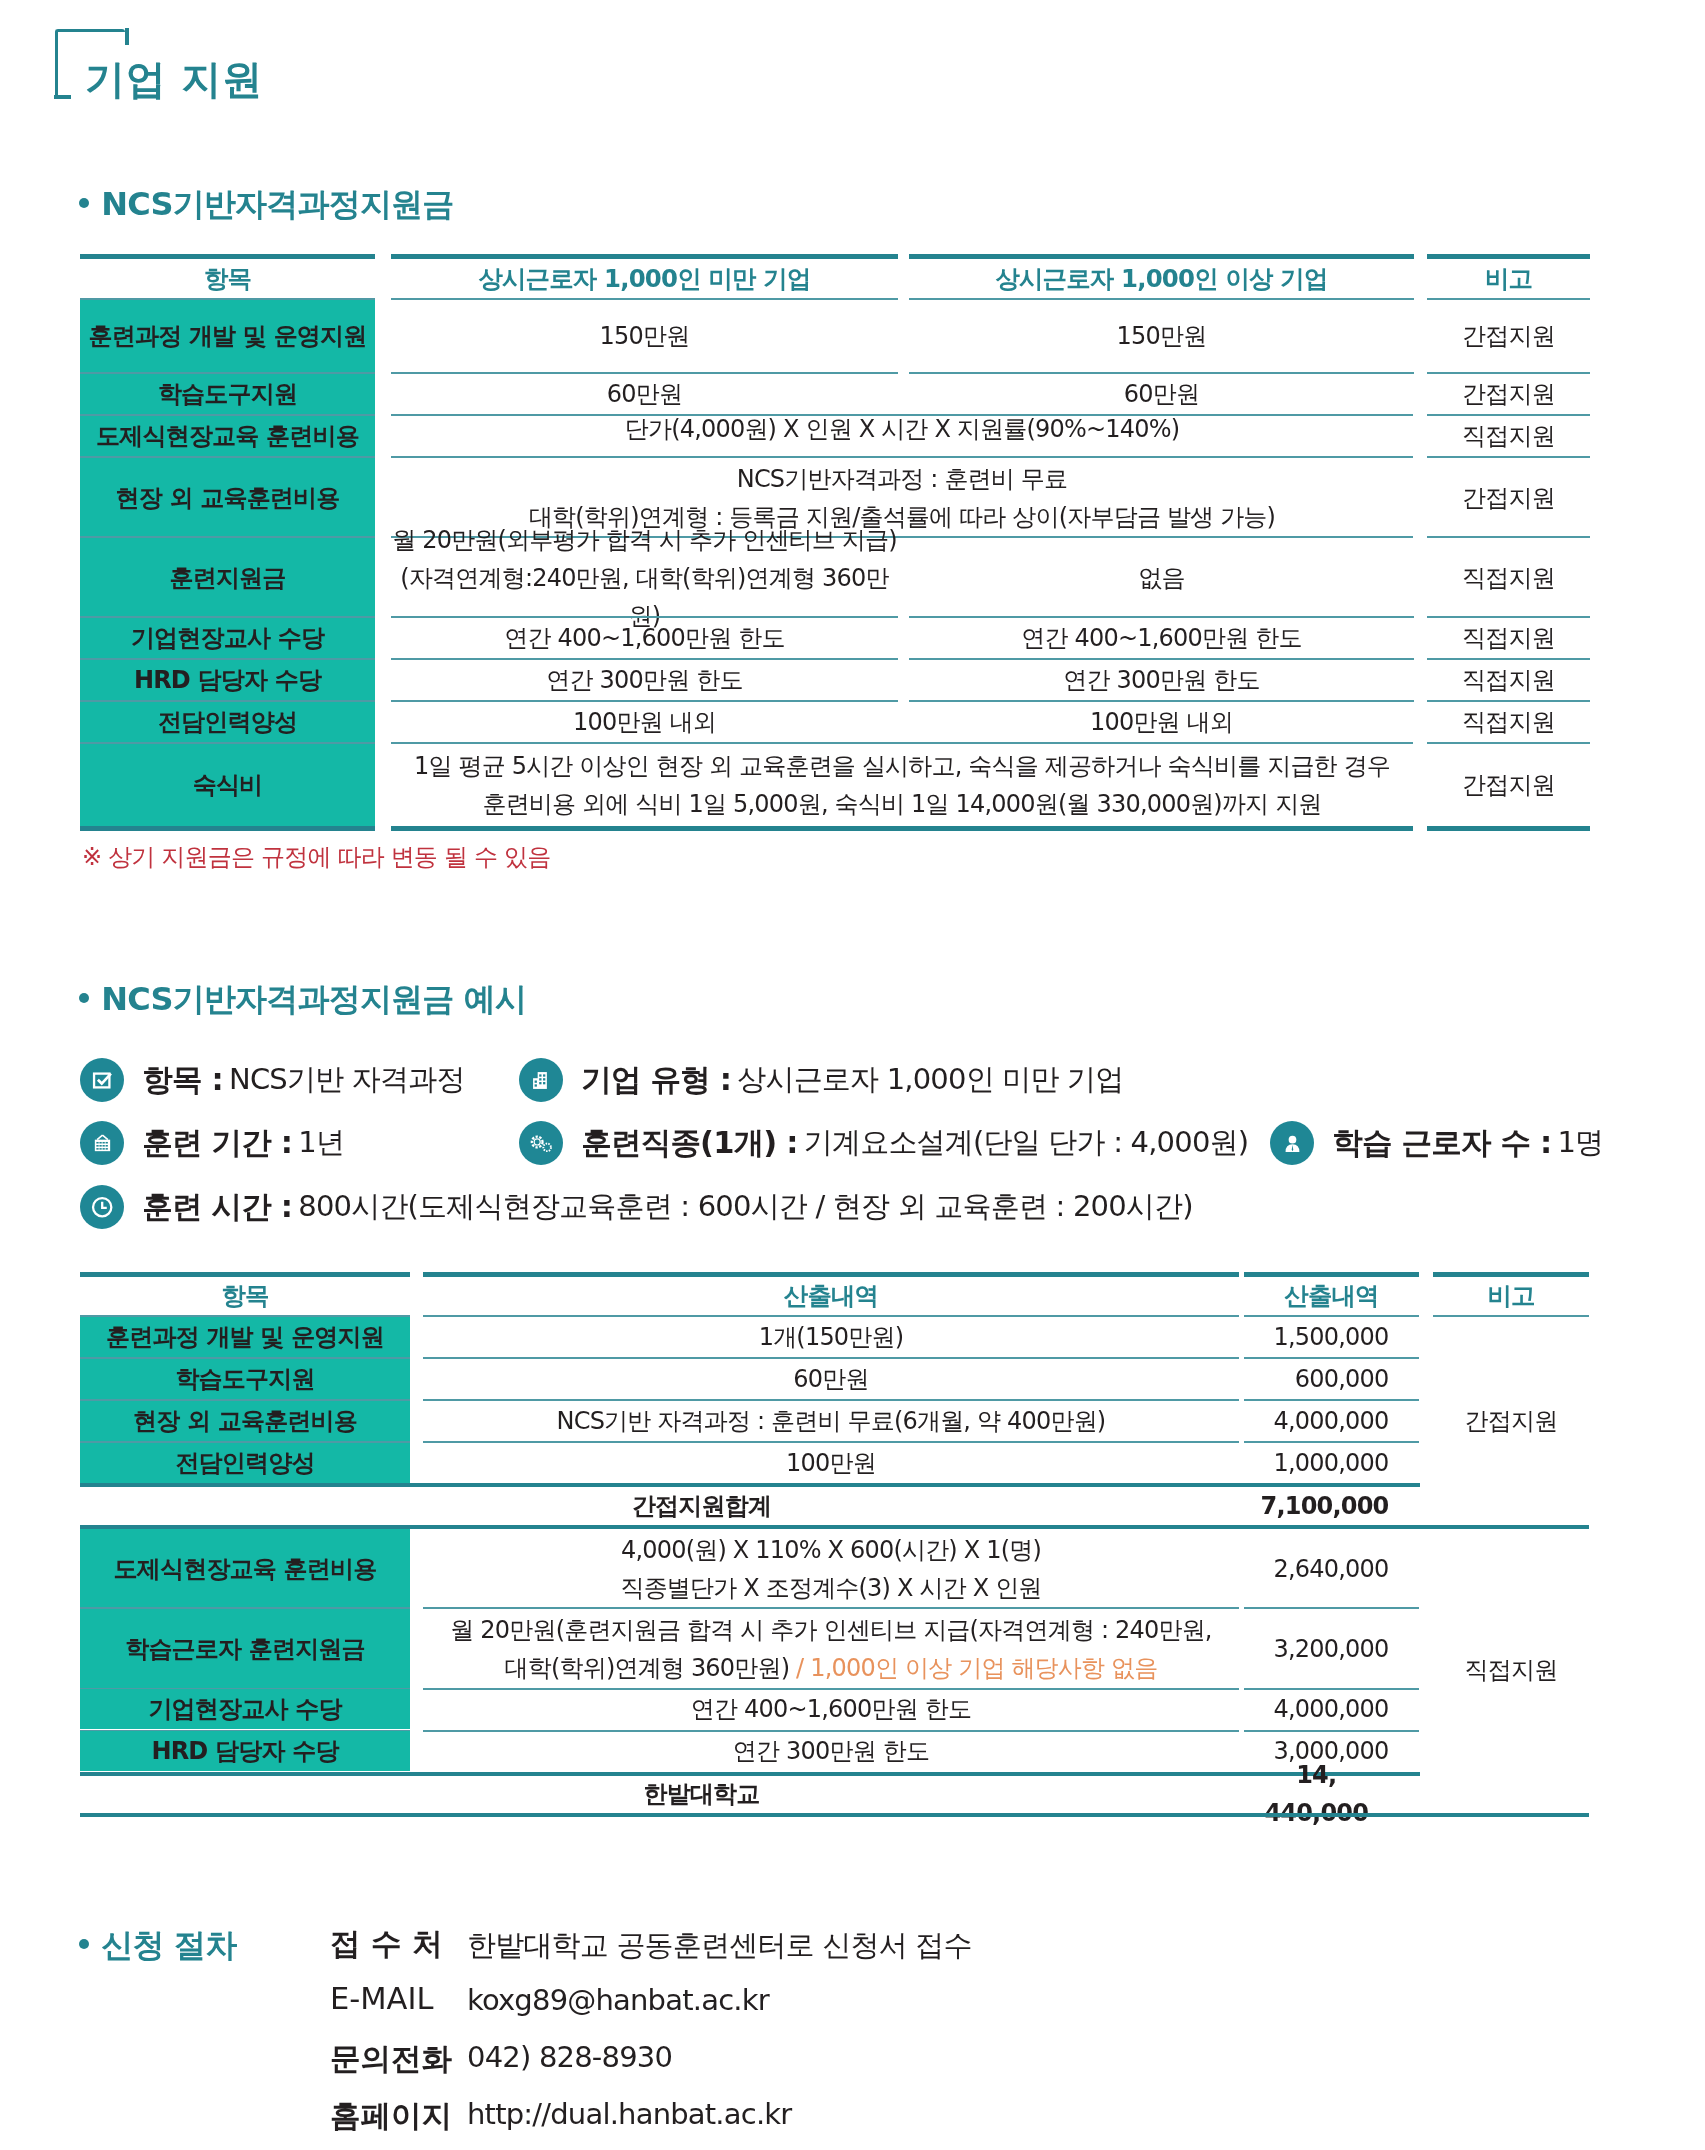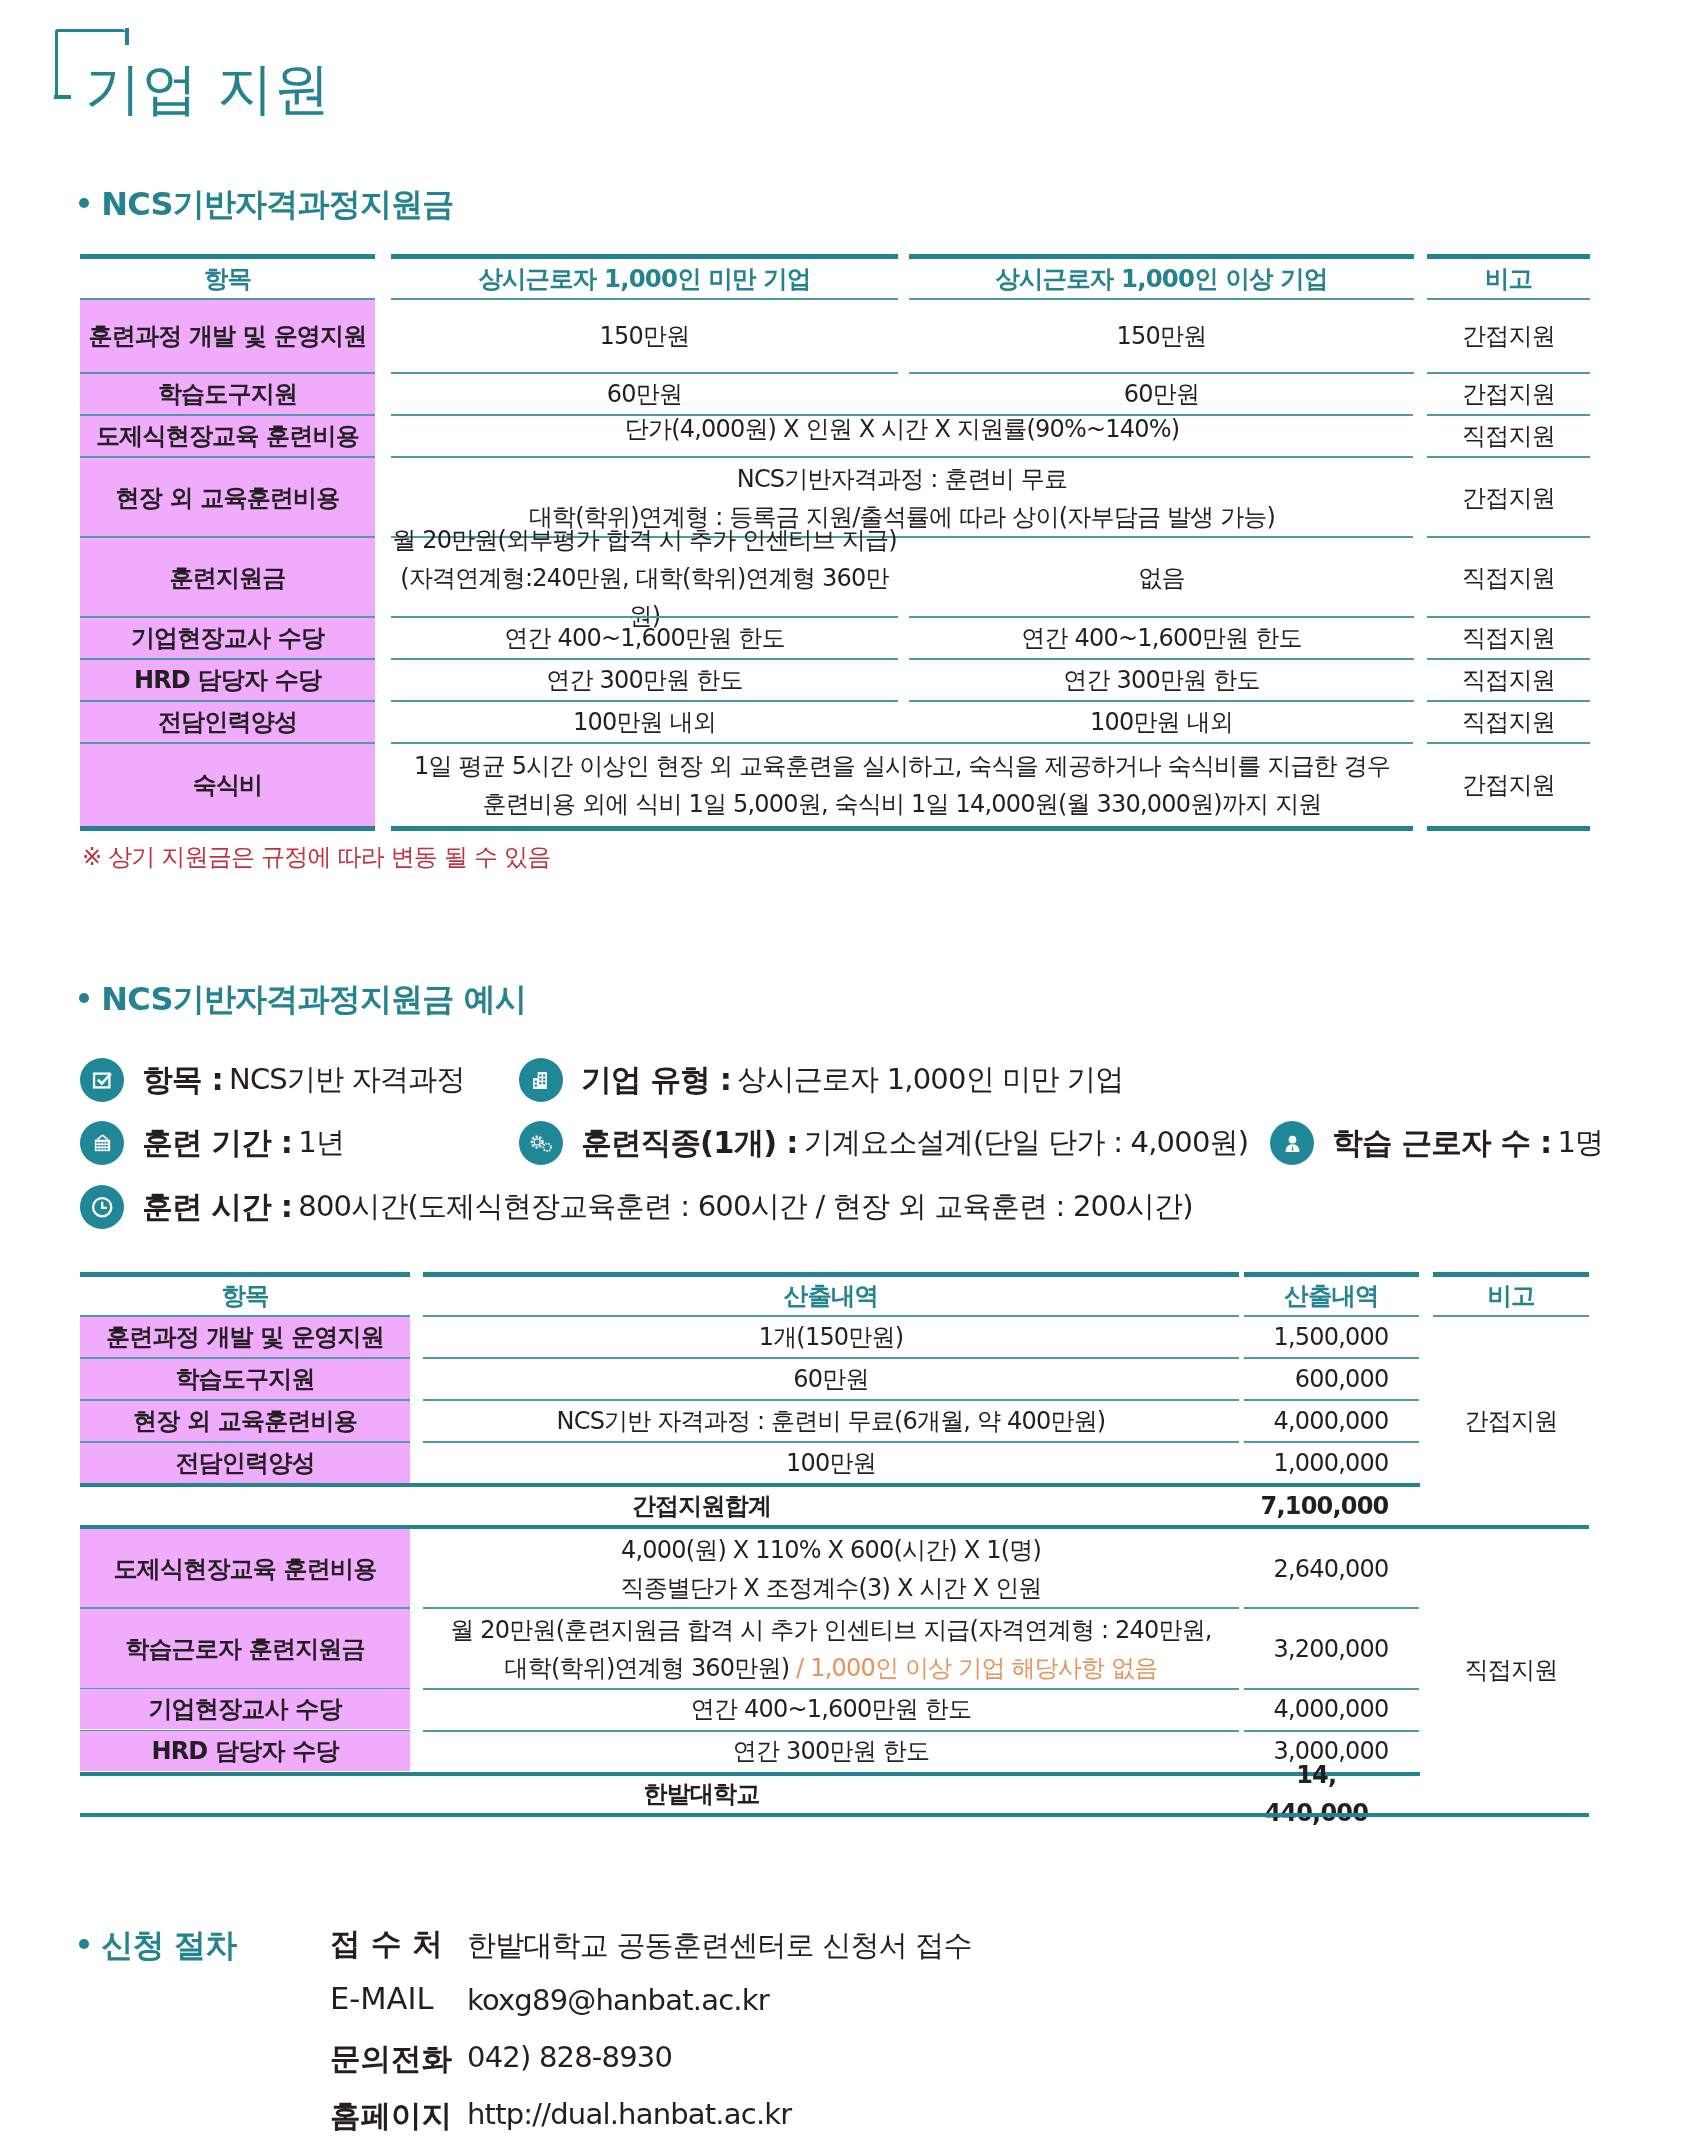--- a/index.html
+++ b/index.html
@@ -1,27 +1,27 @@
 <!DOCTYPE html>
 <html style="font-size:12.2px"><head>
 <meta charset="utf-8">
 <style>
   html,body{margin:0;padding:0;background:#fff;}
   body{width:1705px;height:2151px;position:relative;overflow:hidden;font-family:"DejaVu Sans","Liberation Sans",sans-serif;color:#231f20;}
   .title-bracket{position:absolute;left:55px;top:29px;width:67px;height:67px;border-left:3.8px solid #24838f;border-top:3.8px solid #24838f;border-radius:3.1px 3.1px 0 0;}
   .title-bracket::after{content:"";position:absolute;left:-3.8px;bottom:0;width:17px;height:3.8px;background:#24838f;}
   .title-bracket::before{content:"";position:absolute;right:-3.8px;top:-3.8px;width:3.8px;height:17px;background:#24838f;}
-  .page-title{position:absolute;left:85px;top:52px;font-size:56px;font-weight:normal;color:#24838f;letter-spacing:0.8px;}
+  .page-title{position:absolute;left:85px;top:52px;font-size:40px;font-weight:bold;color:#24838f;letter-spacing:0.8px;}
   .section-head{position:absolute;font-size:32px;font-weight:bold;color:#24838f;letter-spacing:-0.8px;}
   .section-head .dot{display:inline-block;width:10px;height:10px;border-radius:50%;background:#24838f;vertical-align:middle;margin-right:12.2px;position:relative;top:-3.1px;}
 
   
   .seg{position:absolute;display:flex;align-items:center;justify-content:center;text-align:center;box-sizing:border-box;}
   .hdr{font-weight:bold;color:#24838f;font-size:24.4px;letter-spacing:-0.8px;}
-  .lbl{font-weight:bold;font-size:24px;background:#f0abfc;letter-spacing:-0.8px;}
+  .lbl{font-weight:bold;font-size:24px;background:#14b8a6;letter-spacing:-0.8px;}
   .val{font-size:24px;letter-spacing:-0.8px;line-height:38px;}
   .thick{position:absolute;height:5.3px;background:#24838f;}
   .thin{position:absolute;height:1.5px;background:#4f9aa5;}
   .orange{color:#e8925c;}
   .note{position:absolute;left:82px;top:841px;font-size:24px;color:#c0323e;letter-spacing:-0.8px;}
 
   .info-row{position:absolute;display:flex;align-items:center;}
   .ico{width:44px;height:44px;border-radius:50%;background:#1f8795;display:flex;align-items:center;justify-content:center;margin-right:18.3px;flex:none;}
   .info-key{font-size:30.5px;font-weight:bold;letter-spacing:-0.8px;}
   .info-val{font-size:29px;letter-spacing:-0.8px;margin-left:6.1px;}

